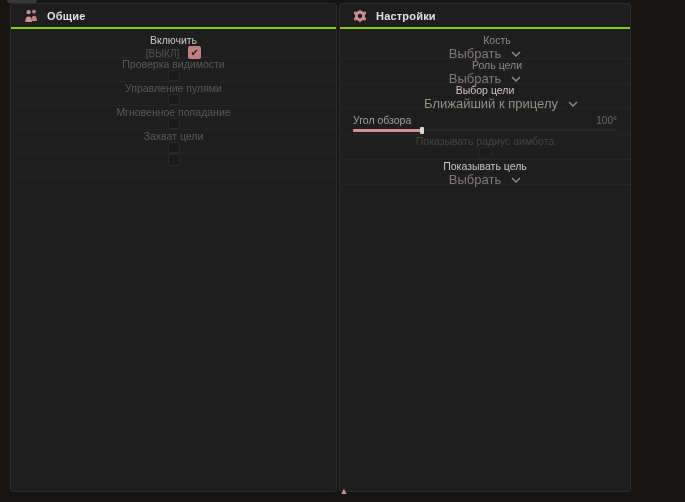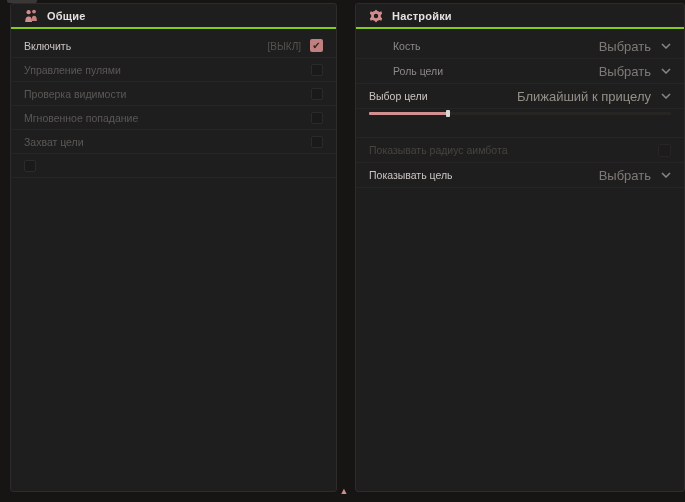--- a/index.html
+++ b/index.html
@@ -4,28 +4,28 @@
 <style>
   * { margin:0; padding:0; box-sizing:border-box; }
   html,body { width:685px; height:502px; background:#131211; overflow:hidden; }
   .stage { position:relative; width:685px; height:502px; background:#161514;
            font-family:"Liberation Sans", sans-serif; }
   .decor-tab { position:absolute; left:7px; top:0; width:30px; height:3px;
                background:#3a3736; border-radius:0 0 2px 2px; }
   .panel { position:absolute; top:3px; height:489px; background:#1f1e1e;
            border:1px solid #2d2b2b; border-radius:3px; overflow:hidden; }
   .panel-left  { left:10px;  width:327px; }
-  .panel-right { left:355px; width:330px; }
+  .panel-right { left:339px; width:292px; }
   .panel-header { height:25px; display:flex; align-items:center; gap:9px;
                   padding:0 13px; border-bottom:2px solid #84cc16; cursor:move; }
   .htitle { font-size:11px; font-weight:bold; color:#e4e1df; letter-spacing:.2px; }
   .hicon { display:flex; align-items:center; }
   .rows { padding-top:5px; }
   .row { display:flex; align-items:center; justify-content:space-between;
-         padding:0 13px; border-bottom:1px solid #262424; }
+         padding:0 13px; border-bottom:1px solid #262424;flex-direction:column; }
   .row-l { height:24px; }
   .row-r { height:25px; }
   .row-slider { height:26px; display:block; padding:0 13px 0 13px;
                 border-bottom:1px solid #262424; }
   .slider-toprow { height:17px; display:flex; align-items:flex-end;
                    justify-content:space-between; padding-top:3px; }
   .lbl { font-size:10.5px; }
   .t-bright   { color:#cbc5c2; }
   .t-dim      { color:#5b5856; }
   .t-med      { color:#8d8987;margin-left:24px; }
@@ -74,26 +74,26 @@
 
       <div class="row row-l">
         <span class="lbl t-bright">Включить</span>
         <span class="right-cluster">
           <span class="badge">[ВЫКЛ]</span>
           <span class="checkbox cb-on">✔</span>
         </span>
       </div>
 
       <div class="row row-l">
-        <span class="lbl t-dim">Управление пулями</span>
+        <span class="lbl t-dim">Проверка видимости</span>
         <span class="checkbox cb-off"></span>
       </div>
 
       <div class="row row-l">
-        <span class="lbl t-dim">Проверка видимости</span>
+        <span class="lbl t-dim">Управление пулями</span>
         <span class="checkbox cb-off"></span>
       </div>
 
       <div class="row row-l">
         <span class="lbl t-dim">Мгновенное попадание</span>
         <span class="checkbox cb-off"></span>
       </div>
 
       <div class="row row-l">
         <span class="lbl t-dim">Захват цели</span>
@@ -143,20 +143,24 @@
         <span class="lbl t-bright">Выбор цели</span>
         <span class="dropdown">
           <span class="dd-val dd-val-sel">Ближайший к прицелу</span>
           <svg width="10" height="6" viewBox="0 0 10 6">
             <polyline points="1,1 5,5 9,1" fill="none" stroke="#8a8684" stroke-width="1.5"></polyline>
           </svg>
         </span>
       </div>
 
       <div class="row-slider">
+        <div class="slider-toprow">
+          <span class="lbl t-semi">Угол обзора</span>
+          <span class="val">100°</span>
+        </div>
         <div class="track">
           <div class="fill" style="width: 26%;">
             <span class="thumb"></span>
           </div>
         </div>
       </div>
 
 
       <div class="row row-r">
         <span class="lbl t-disabled">Показывать радиус аимбота</span>

